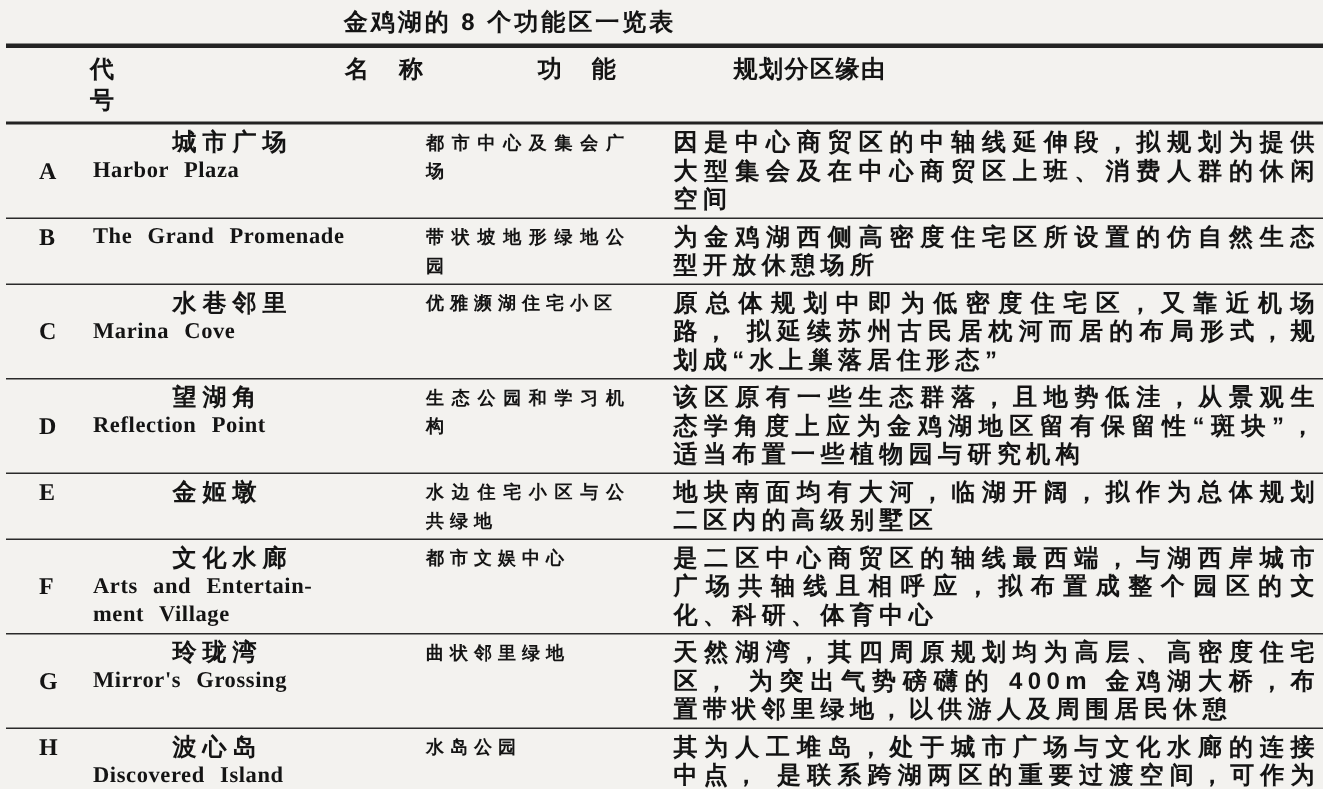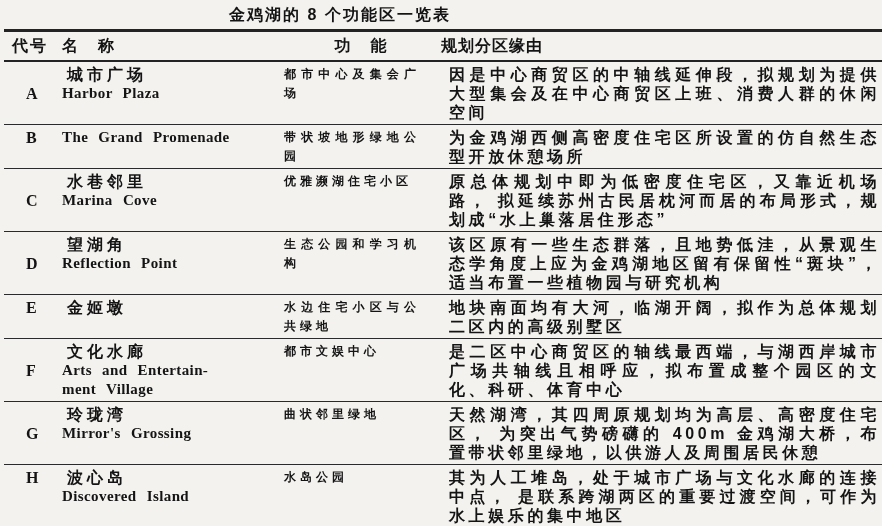--- a/index.html
+++ b/index.html
@@ -30,23 +30,23 @@
   .hdr, .row {
     display: grid;
     grid-template-columns: 58px 222px 155px 1fr;
   }
 
   .hdr {
     border-bottom: 2px solid #232323;
     font-weight: bold;
     font-size: 16px;
   }
-  .hdr > div { padding: 4px 0 3px 0; }
+  .hdr > div { padding: 4px 0 3px 0; margin-left: 48px; }
   .hdr .h-code  { padding-left: 8px; letter-spacing: 2px; }
-  .hdr .h-name  { text-align: left; letter-spacing: 2px; }
+  .hdr .h-name  { text-align: right; letter-spacing: 2px; }
   .hdr .h-func  { text-align: center; letter-spacing: 2px; }
   .hdr .h-reason{ padding-left: 2px; letter-spacing: 1px; }
 
   .row { min-height: 44px; }
   .row + .row { border-top: 1.6px solid #2a2a2a; }
   .row > div { padding-top: 3px; padding-bottom: 2px; }
 
   .cell-code {
     padding-left: 22px;
     font-family: "Liberation Serif", "DejaVu Serif", serif;
@@ -55,20 +55,21 @@
     line-height: 19px;
   }
   .row[data-offset="1"] .cell-code { padding-top: 22px; }
 
   .name-zh {
     font-weight: bold;
     font-size: 16px;
     letter-spacing: 4px;
     line-height: 19px;
     padding-left: 5px;
+    margin-left: 48px;
   }
   .name-en {
     font-family: "Liberation Serif", "DejaVu Serif", serif;
     font-weight: bold;
     font-size: 15px;
     line-height: 19px;
     word-spacing: 6px;
     white-space: pre-line;
     letter-spacing: 0.4px;
   }

